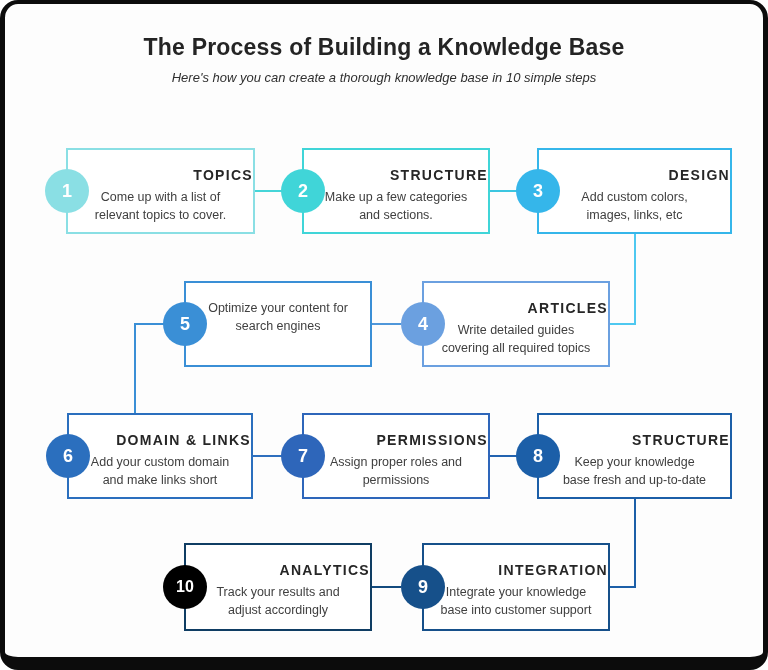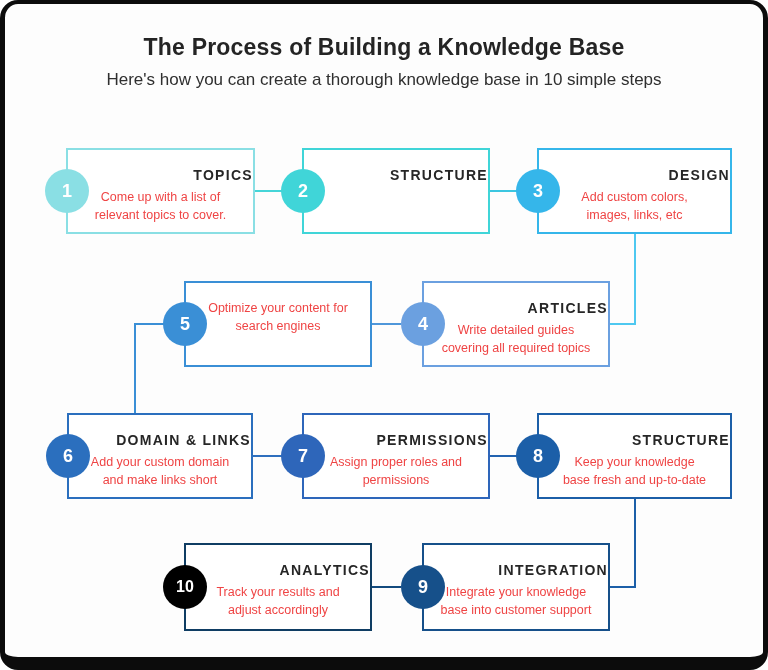--- a/index.html
+++ b/index.html
@@ -13,39 +13,39 @@
     border-bottom-width:13px;
     border-radius:18px;
     overflow:hidden;
     font-family:"Liberation Sans", sans-serif;
   }
   .header{position:absolute;left:0;top:30px;width:100%;text-align:center;}
   .page-title{
     font-size:23px;font-weight:700;color:#242424;letter-spacing:.2px;margin:0 0 9px 0;
   }
   .page-subtitle{
-    font-size:17px;font-weight:400;color:#2f2f2f;margin:0;
+    font-size:13px;font-weight:400;color:#2f2f2f;margin:0;font-style:italic;
   }
   .step-box{
     position:absolute;
     height:86px;
     box-sizing:border-box;
     border:2px solid #999;
     background:#ffffff;
     text-align:center;
     padding-top:17px;
   }
   .step-box.tall{height:88px;}
   .step-title{
     font-size:14px;font-weight:700;color:#262626;letter-spacing:1.3px;
     margin-bottom:6px;
     text-align:right;
   }
   .step-desc{
-    font-size:12.5px;color:#ef4444;line-height:1.42;white-space:pre-line;
+    font-size:12.5px;color:#404040;line-height:1.42;white-space:pre-line;
   }
   .step-circle{
     position:absolute;
     left:-23px;top:50%;
     width:44px;height:44px;
     margin-top:-22px;
     border-radius:50%;
     background:#999;
     color:#ffffff;
     font-size:18px;font-weight:700;
@@ -82,20 +82,22 @@
   <div class="step-box" style="left: 61px; top: 144px; width: 189px; border-color: rgb(138, 223, 228);">
     <div class="step-circle" style="background-color: rgb(138, 223, 228);">1</div>
     <div class="step-title">TOPICS</div>
     <div class="step-desc">Come up with a list of
 relevant topics to cover.</div>
   </div>
 
   <div class="step-box" style="left: 297px; top: 144px; width: 188px; border-color: rgb(64, 213, 216);">
     <div class="step-circle" style="background-color: rgb(64, 213, 216);">2</div>
     <div class="step-title">STRUCTURE</div>
+    <div class="step-desc">Make up a few categories
+and sections.</div>
   </div>
 
   <div class="step-box" style="left: 532px; top: 144px; width: 195px; border-color: rgb(53, 182, 234);">
     <div class="step-circle" style="background-color: rgb(53, 182, 234);">3</div>
     <div class="step-title">DESIGN</div>
     <div class="step-desc">Add custom colors,
 images, links, etc</div>
   </div>
 
   <div class="step-box" style="left: 179px; top: 277px; width: 188px; border-color: rgb(58, 143, 214);">

